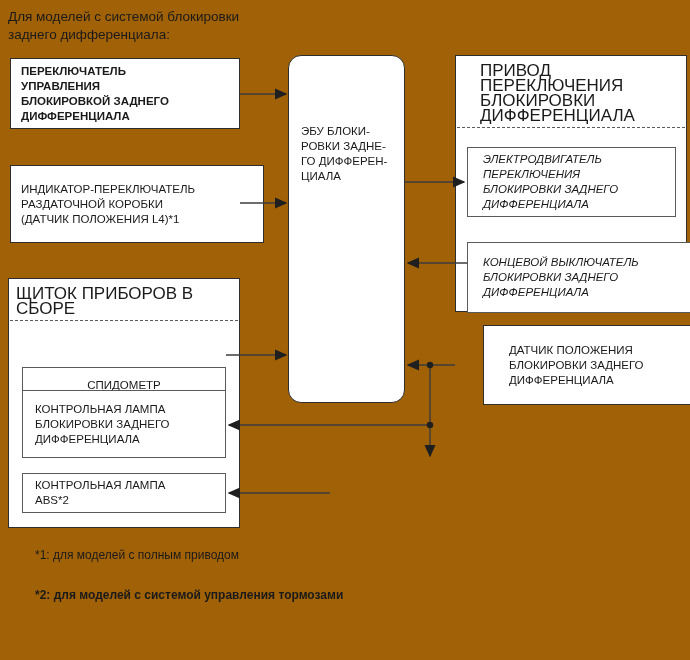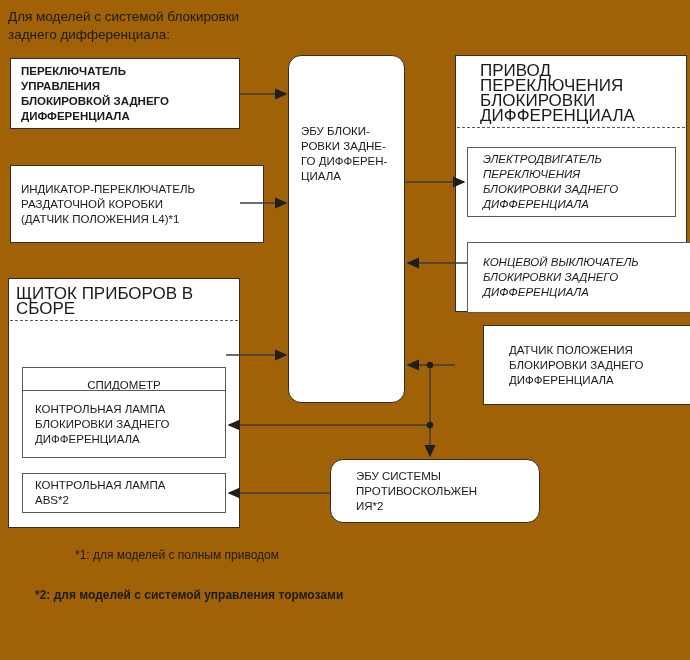--- a/index.html
+++ b/index.html
@@ -92,23 +92,20 @@
 ДИФФЕРЕНЦИАЛА</div>
 
   <div class="node inner pad15" style="left:467px;top:242px;width:226px;height:71px;">КОНЦЕВОЙ ВЫКЛЮЧАТЕЛЬ
 БЛОКИРОВКИ ЗАДНЕГО
 ДИФФЕРЕНЦИАЛА</div>
 
   <div class="node pad25" style="left:455px;top:325px;width:232px;height:80px;margin-left:28px;">ДАТЧИК ПОЛОЖЕНИЯ
 БЛОКИРОВКИ ЗАДНЕГО
 ДИФФЕРЕНЦИАЛА</div>
 
-  <div class="node rounded pad25" style="left:330px;top:459px;width:210px;height:64px;">ЭБУ СИСТЕМЫ
-ПРОТИВОСКОЛЬЖЕН
-ИЯ*2</div>
 
   <svg class="overlay" width="690" height="660" viewBox="0 0 690 660">
     <defs>
       <marker id="ah" markerWidth="9" markerHeight="8" refX="8" refY="4" orient="auto">
         <path d="M0,0 L9,4 L0,8 Z" fill="#1f1f1f"></path>
       </marker>
     </defs>
     <g stroke="#3c3c3c" stroke-width="1.4" fill="none">
       <path d="M240,94 H286" marker-end="url(#ah)"></path>
       <path d="M240,203 H286" marker-end="url(#ah)"></path>
@@ -119,16 +116,16 @@
       <path d="M430,365 V456" marker-end="url(#ah)"></path>
       <path d="M430,425 H229" marker-end="url(#ah)"></path>
       <path d="M330,493 H229" marker-end="url(#ah)"></path>
     </g>
     <g fill="#1f1f1f" stroke="none">
       <circle cx="430" cy="365" r="3.2"></circle>
       <circle cx="430" cy="425" r="3.2"></circle>
     </g>
   </svg>
 
-  <div class="footnote" style="top:548px;margin-left:40px;">*1: для моделей с полным приводом</div>
+  <div class="footnote" style="top:548px;">*1: для моделей с полным приводом</div>
   <div class="footnote" style="top:588px;font-weight:bold;">*2: для моделей с системой управления тормозами</div>
 
 </div>
 
 </body></html>

